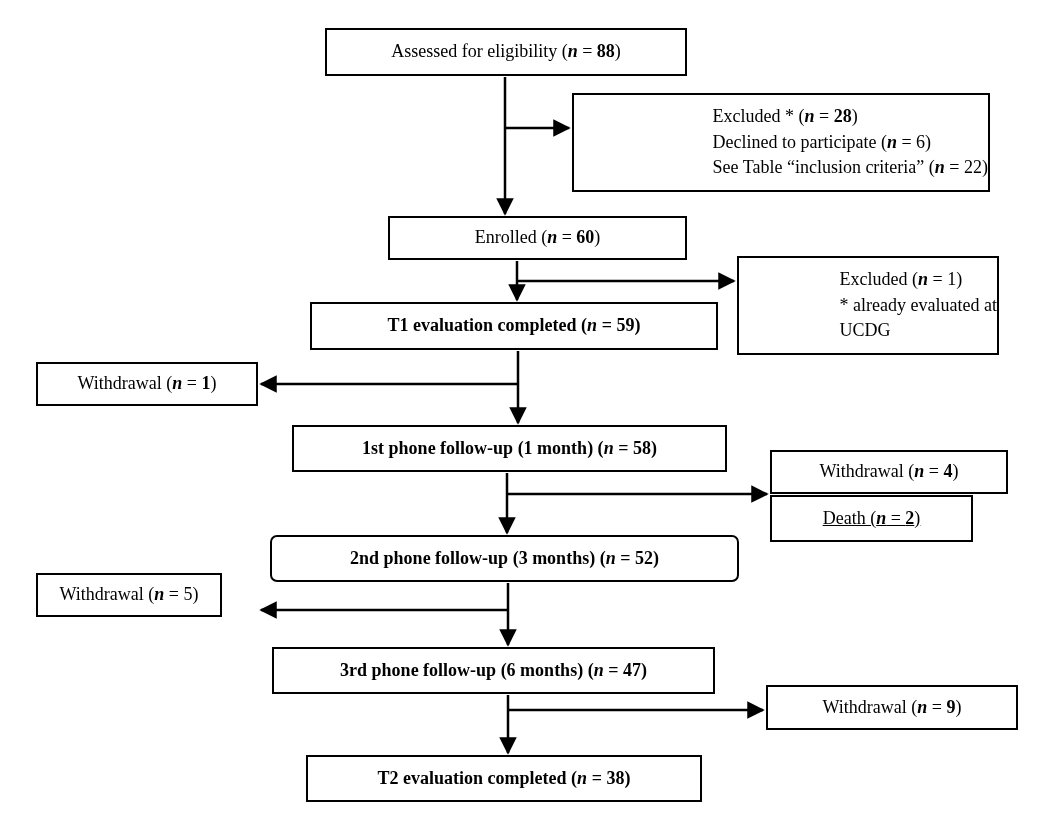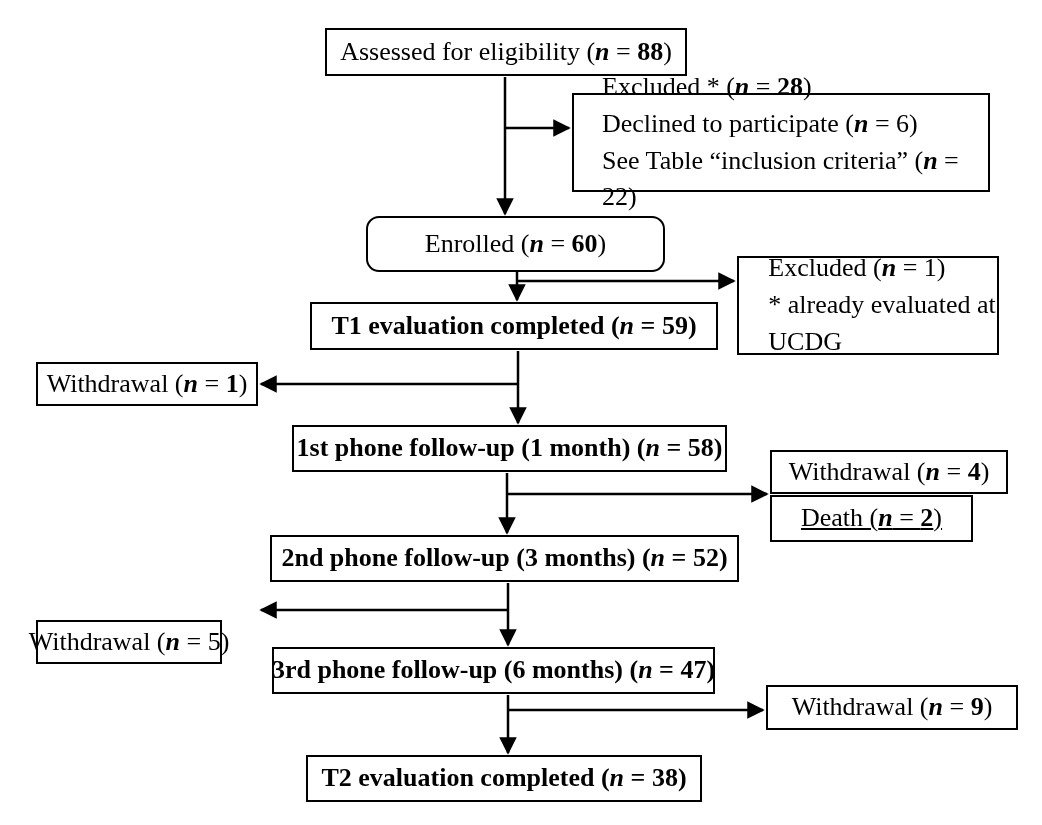--- a/index.html
+++ b/index.html
@@ -21,25 +21,25 @@
     border: 2px solid #000000;
     background: #ffffff;
     display: flex;
     align-items: center;
     color: #000000;
   }
   .node.center {
     justify-content: center;
   }
   .node.left {
-    justify-content: center;
+    justify-content: flex-end;
     padding-left: 28px;
   }
   .node-text {
-    font-size: 26px;
+    font-size: 18px;
     line-height: 1.42;
     white-space: nowrap;
   }
   .node-text.multi {
     white-space: normal;
   }
   .bold .node-text {
     font-weight: bold;
   }
   em.n {
@@ -98,45 +98,45 @@
     </g>
   </svg>
 
   <div id="nodes-layer">
       <div class="node center" style="left: 325px; top: 28px; width: 362px; height: 48px;">
         <span class="node-text">Assessed for eligibility (<em class="n">n</em> = <b class="v">88</b>)</span>
       </div>
       <div class="node left" style="left: 572px; top: 93px; width: 418px; height: 99px;">
         <span class="node-text multi">Excluded * (<em class="n">n</em> = <b class="v">28</b>)<br>Declined to participate (<em class="n">n</em> = 6)<br>See Table “inclusion criteria” (<em class="n">n</em> = 22)</span>
       </div>
-      <div class="node center" style="left: 366px; top: 216px; width: 299px; height: 56px; border-radius: 13px;">
+      <div class="node center" style="left: 388px; top: 216px; width: 299px; height: 44px;">
         <span class="node-text">Enrolled (<em class="n">n</em> = <b class="v">60</b>)</span>
       </div>
       <div class="node left" style="left: 737px; top: 256px; width: 262px; height: 99px;">
         <span class="node-text multi">Excluded (<em class="n">n</em> = 1)<br>* already evaluated at<br>UCDG</span>
       </div>
       <div class="node center bold" style="left: 310px; top: 302px; width: 408px; height: 48px;">
         <span class="node-text">T1 evaluation completed (<em class="n">n</em> = 59)</span>
       </div>
       <div class="node center" style="left: 36px; top: 362px; width: 222px; height: 44px;">
         <span class="node-text">Withdrawal (<em class="n">n</em> = <b class="v">1</b>)</span>
       </div>
       <div class="node center bold" style="left: 292px; top: 425px; width: 435px; height: 47px;">
         <span class="node-text">1st phone follow-up (1 month) (<em class="n">n</em> = 58)</span>
       </div>
       <div class="node center" style="left: 770px; top: 450px; width: 238px; height: 44px;">
         <span class="node-text">Withdrawal (<em class="n">n</em> = <b class="v">4</b>)</span>
       </div>
       <div class="node center" style="left: 770px; top: 495px; width: 203px; height: 47px; text-decoration: underline;">
         <span class="node-text">Death (<em class="n">n</em> = <b class="v">2</b>)</span>
       </div>
-      <div class="node center bold" style="left: 270px; top: 535px; width: 469px; height: 47px;">
+      <div class="node center bold" style="left: 270px; top: 535px; width: 469px; height: 47px; border-radius: 7px;">
         <span class="node-text">2nd phone follow-up (3 months) (<em class="n">n</em> = 52)</span>
       </div>
-      <div class="node center" style="left: 36px; top: 620px; width: 186px; height: 44px;">
+      <div class="node center" style="left: 36px; top: 573px; width: 186px; height: 44px;">
         <span class="node-text">Withdrawal (<em class="n">n</em> = 5)</span>
       </div>
       <div class="node center bold" style="left: 272px; top: 647px; width: 443px; height: 47px; align-items: center;">
         <span class="node-text">3rd phone follow-up (6 months) (<em class="n">n</em> = 47)</span>
       </div>
       <div class="node center" style="left: 766px; top: 685px; width: 252px; height: 45px;">
         <span class="node-text">Withdrawal (<em class="n">n</em> = <b class="v">9</b>)</span>
       </div>
       <div class="node center bold" style="left: 306px; top: 755px; width: 396px; height: 47px;">
         <span class="node-text">T2 evaluation completed (<em class="n">n</em> = 38)</span>

